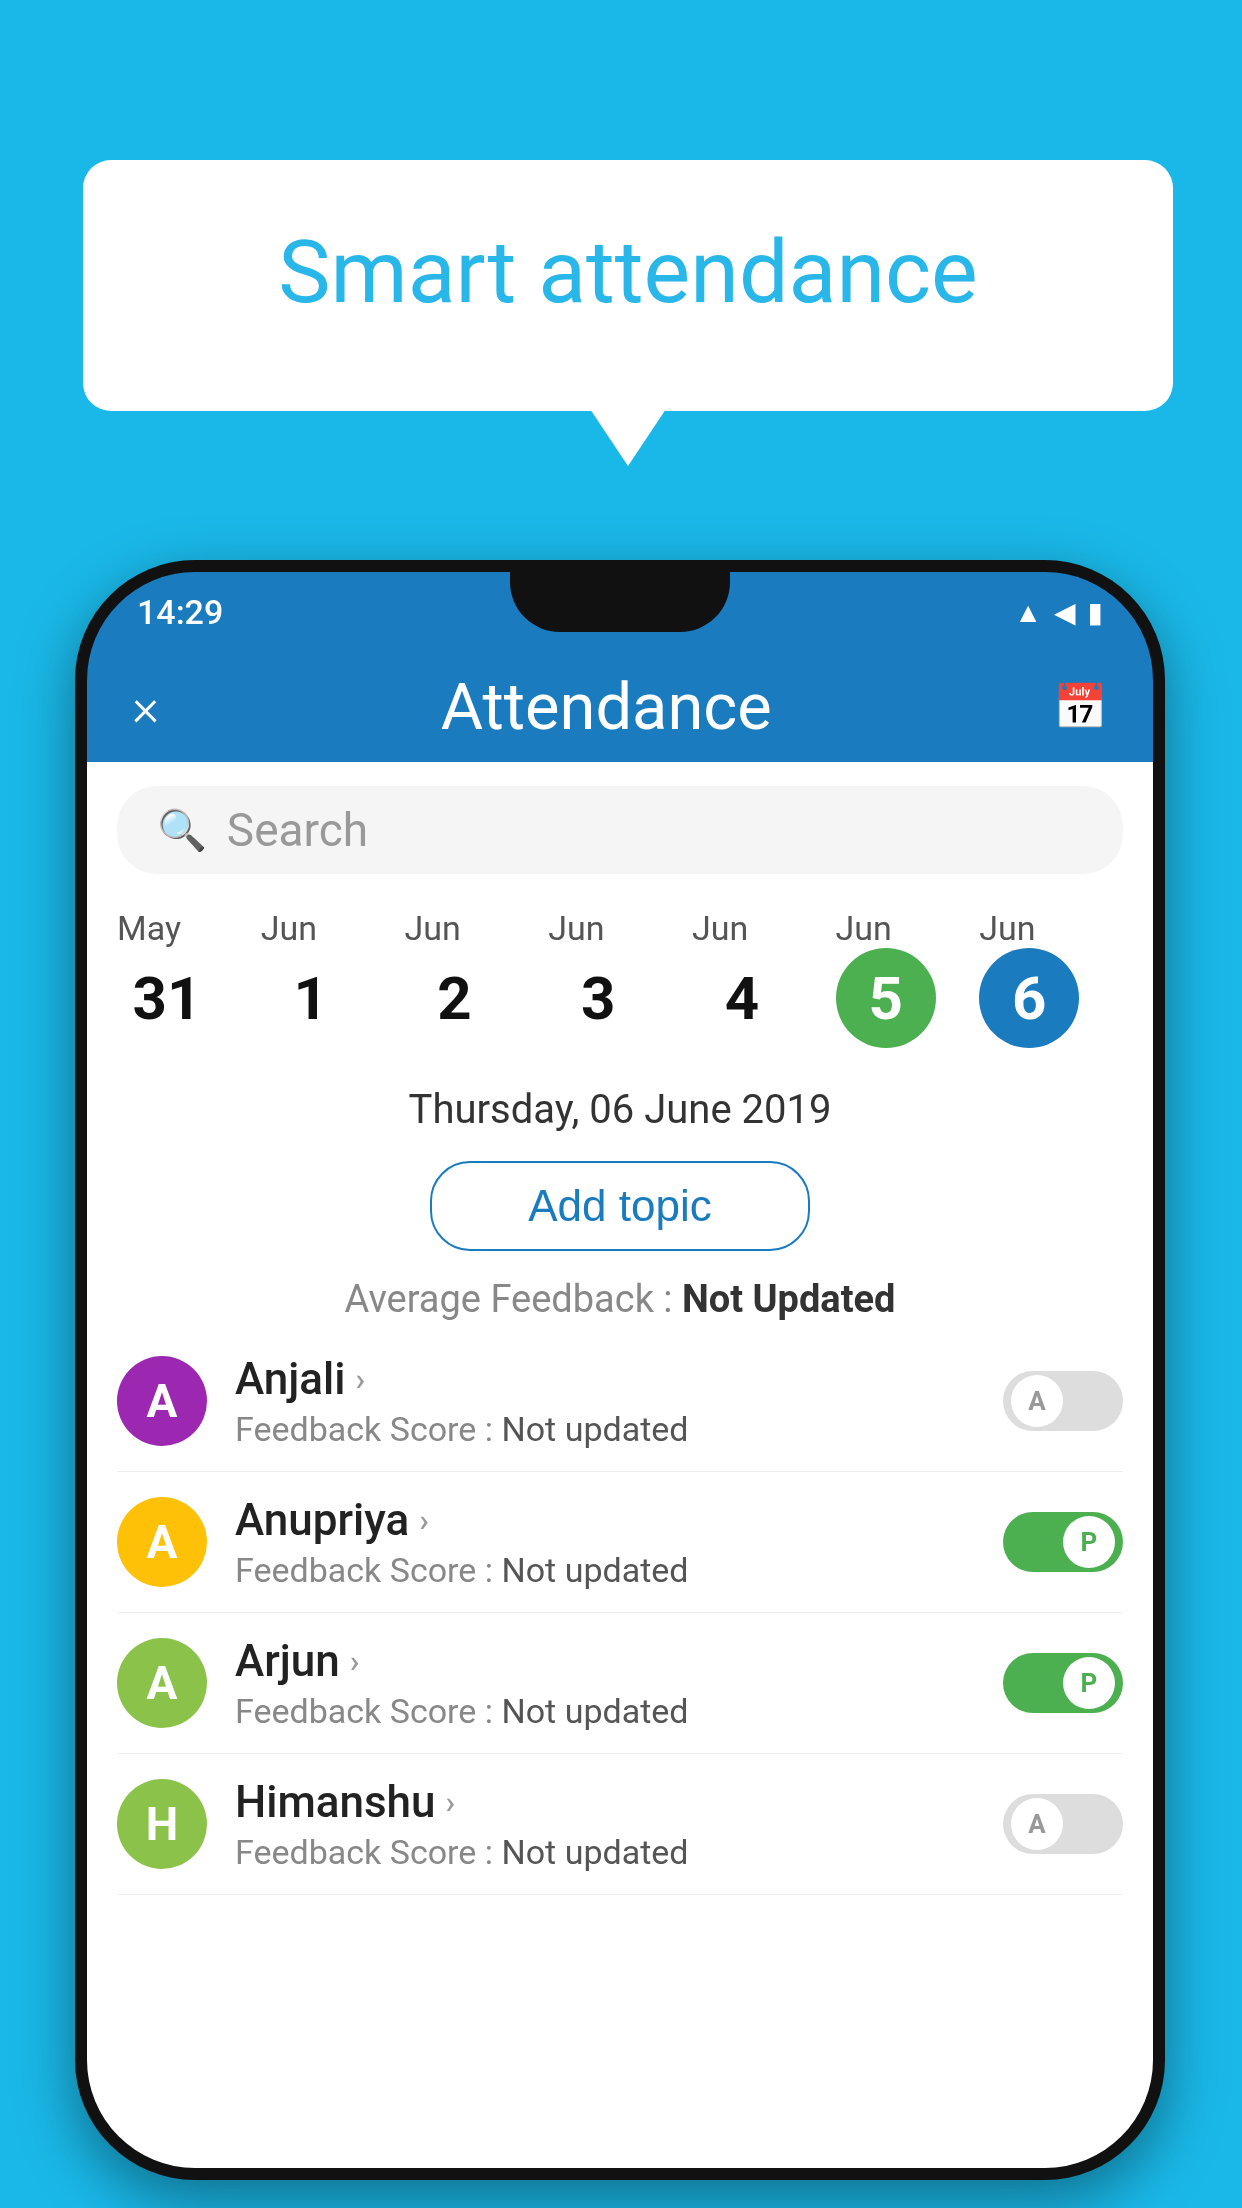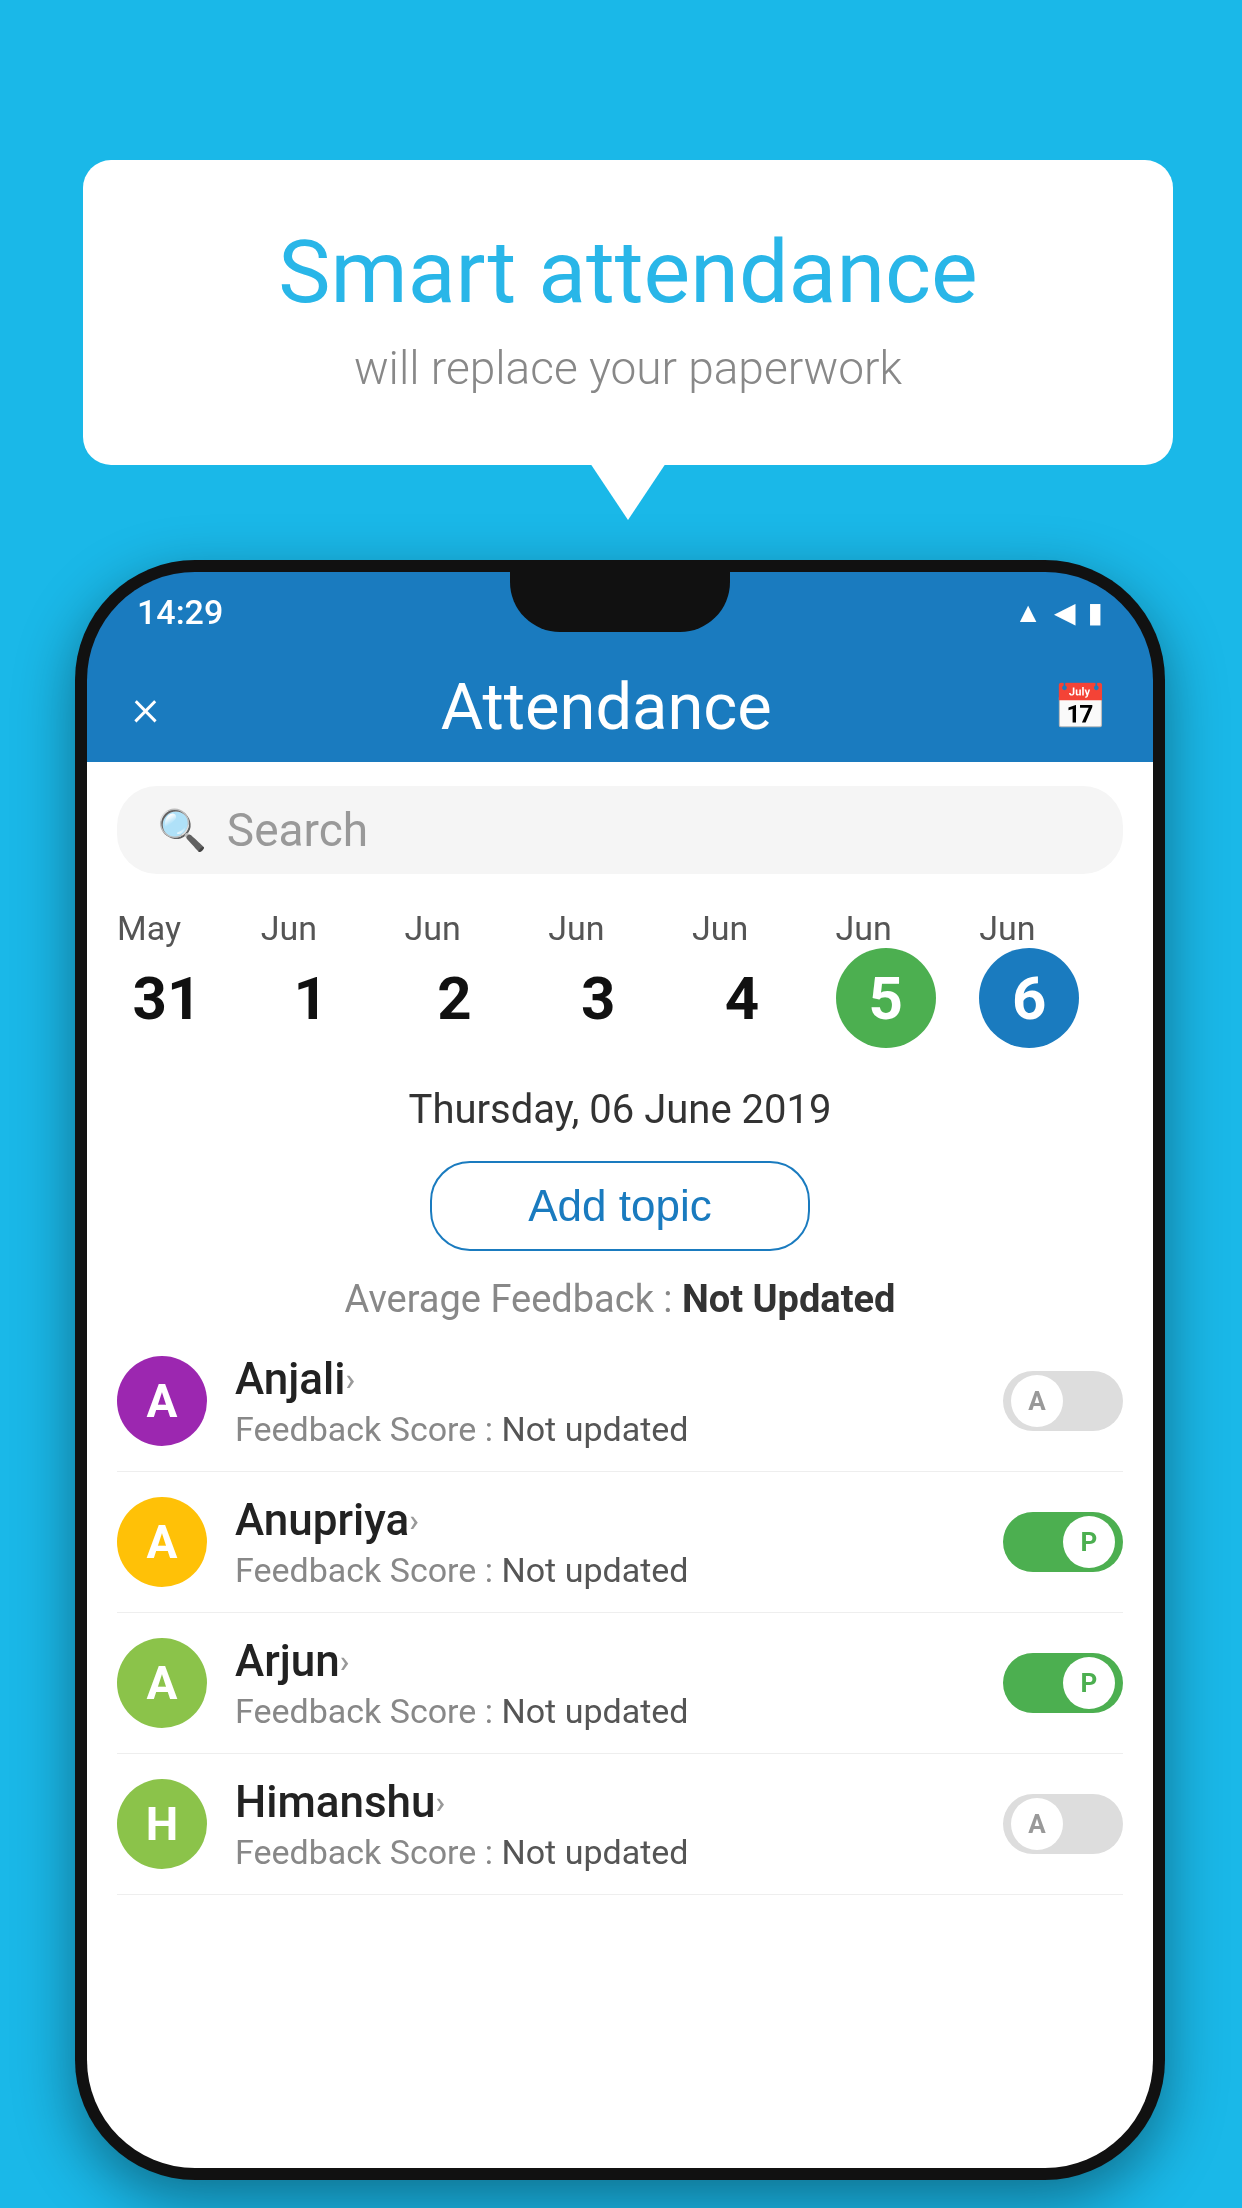--- a/index.html
+++ b/index.html
@@ -260,20 +260,21 @@
     }
     .student-info {
       flex: 1;
     }
     .student-name {
       font-size: 44px;
       color: #222;
       font-weight: 500;
       display: flex;
       align-items: center;
+      gap: 10px;
     }
     .student-name .chevron {
       font-size: 32px;
       color: #999;
     }
     .student-feedback {
       font-size: 34px;
       color: #888;
       margin-top: 4px;
     }
@@ -314,21 +315,20 @@
       font-weight: 700;
     }
     .toggle-thumb.off { color: #999; }
     .toggle-thumb.on { color: #4caf50; }
   </style>
 </head>
 <body>
 
 <div class="speech-bubble">
   <div class="speech-bubble-title">Smart attendance</div>
-  <div class="speech-bubble-subtitle">will replace your paperwork</div>
 </div>
 
 <div class="phone-frame">
   <div class="phone-inner">
 
     <div class="phone-status-bar">
       <span class="status-time">14:29</span>
       <div class="status-icons">
         <span class="status-icon">▲</span>
         <span class="status-icon">◀</span>

